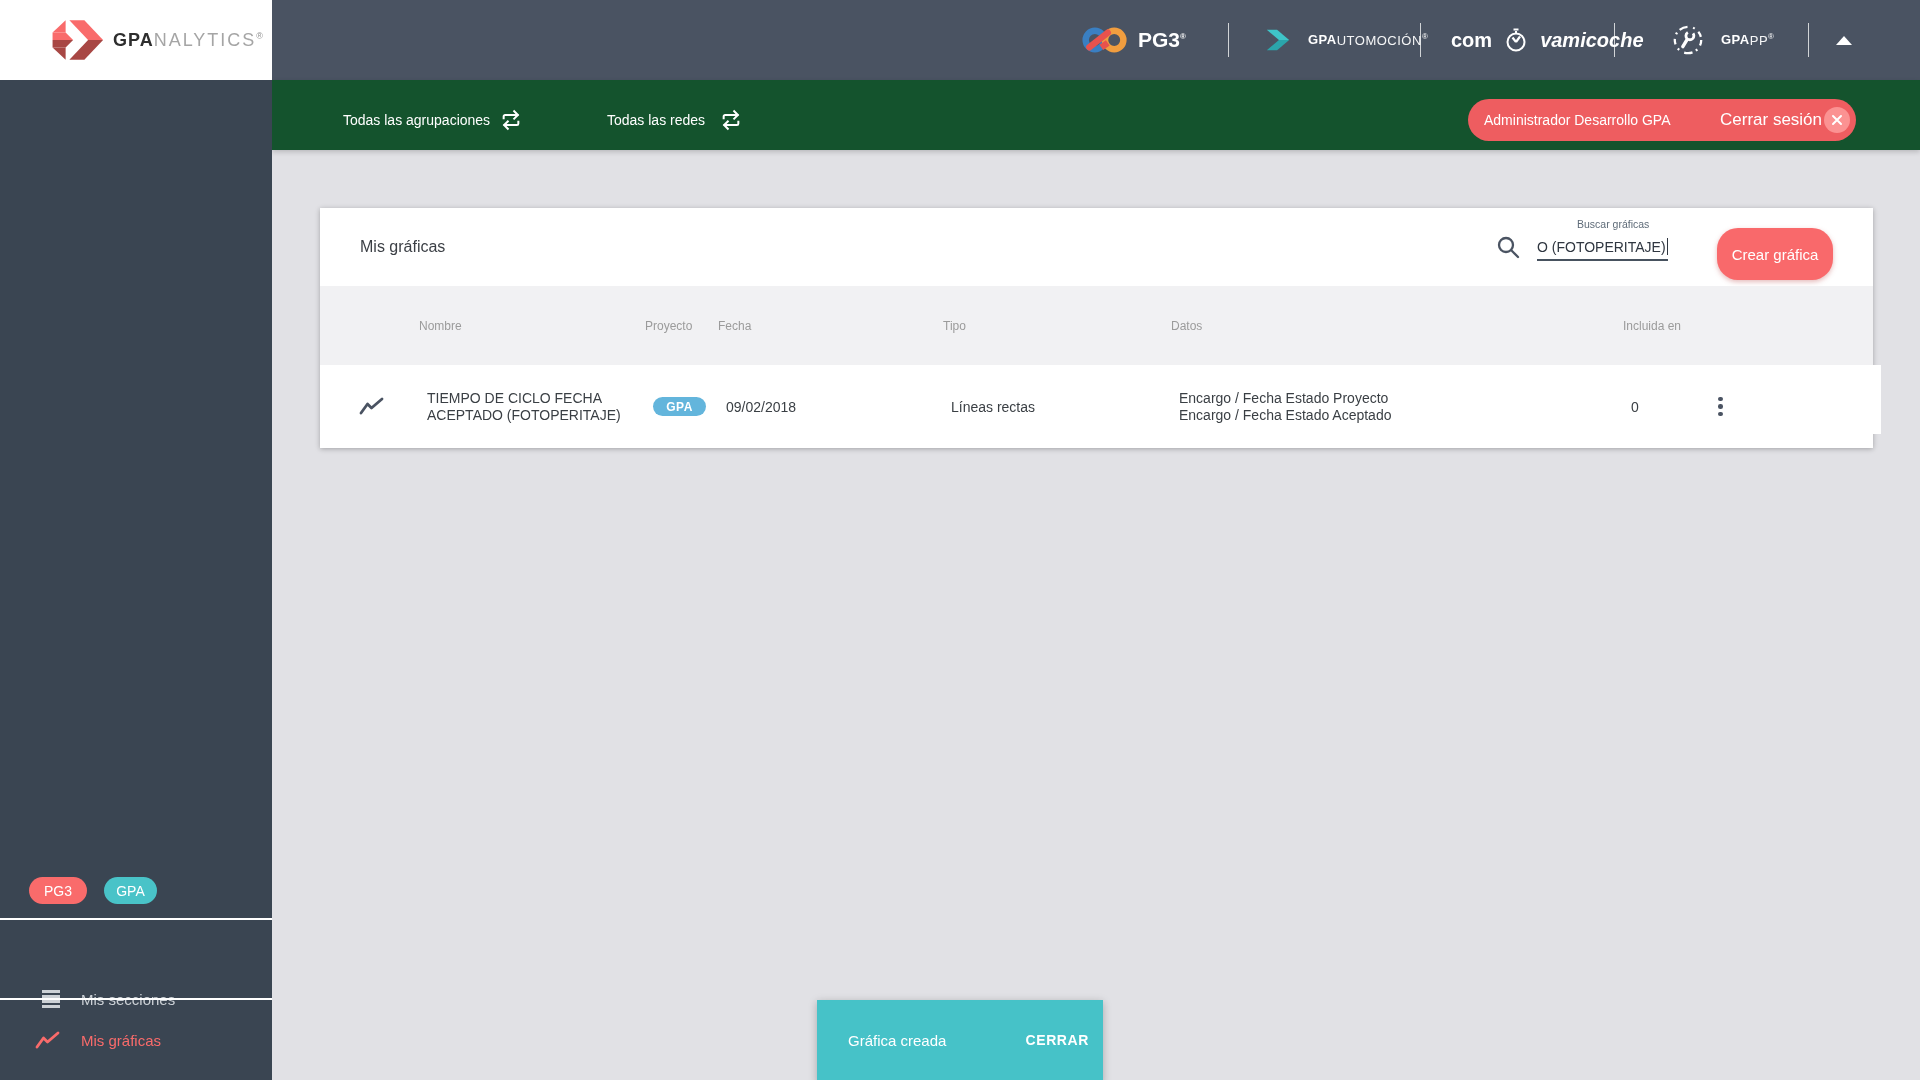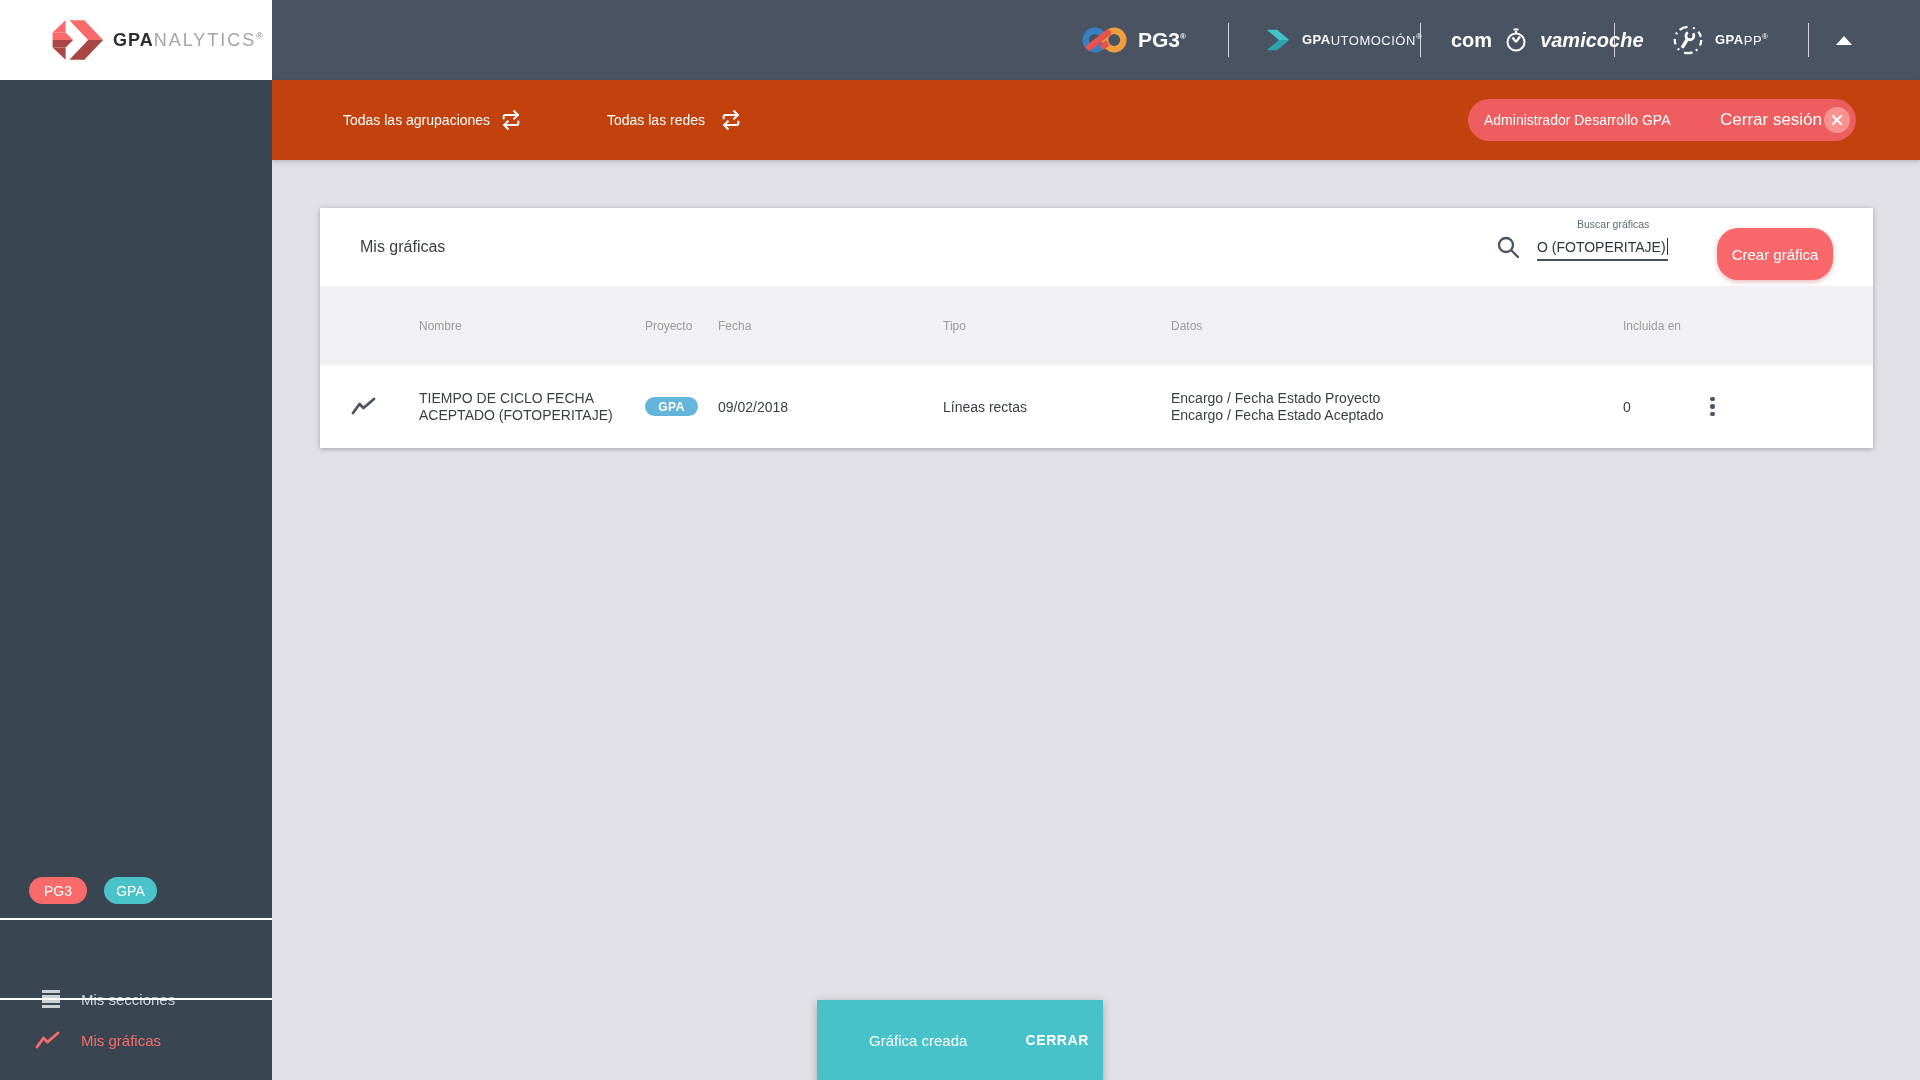--- a/index.html
+++ b/index.html
@@ -18,36 +18,36 @@
   }
   .logo-text { font-size:18px; letter-spacing:1px; color:#2e2e2e; font-weight:bold; white-space:nowrap; }
   .logo-text .light { color:#a5a5a5; font-weight:normal; letter-spacing:2px; }
   .logo-text .reg { font-size:9px; vertical-align:super; color:#8f8f8f; font-weight:normal; }
 
   .brand { position:absolute; top:0; height:80px; display:flex; align-items:center; color:#fff; }
   .sep { position:absolute; top:23px; width:1px; height:34px; background:rgba(255,255,255,0.75); }
   .brand-pg3 { left:1082px; gap:10px; }
   .brand-pg3 .txt { font-size:21px; font-weight:bold; }
   .brand-pg3 .reg, .brand-small .reg { font-size:8px; vertical-align:super; }
-  .brand-small { gap:10px; }
+  .brand-small { gap:16px; }
   .brand-small .txt { font-size:13px; letter-spacing:0.5px; white-space:nowrap; }
   .brand-small .txt b { font-weight:bold; }
   .brand-small .txt .light { font-weight:normal; opacity:0.95; }
   .brand-gpauto { left:1264px; }
   .brand-comvami { left:1451px; gap:12px; }
   .brand-comvami .pre { font-size:20px; font-weight:bold; }
   .brand-comvami .suf { font-size:20px; font-style:italic; font-weight:bold; }
   .brand-gpapp { left:1671px; }
   .collapse-btn { position:absolute; left:1830px; top:0; height:80px; width:28px; display:flex; align-items:center; justify-content:center; cursor:pointer; }
   .tri-up { width:0; height:0; border-left:8px solid transparent; border-right:8px solid transparent; border-bottom:9px solid #ffffff; }
 
   
   .filterbar {
-    position:absolute; left:272px; top:80px; width:1648px; height:80px;
-    background:#c2410c; color:#fff; box-shadow:0 2px 5px rgba(0,0,0,0.18);
+    position:absolute; left:272px; top:80px; width:1648px; height:70px;
+    background:#14532d; color:#fff; box-shadow:0 2px 5px rgba(0,0,0,0.18);
   }
   .filter-group { position:absolute; top:0; height:80px; display:flex; align-items:center; font-size:14px; }
   .fg-agrup { left:71px; }
   .fg-redes { left:335px; }
   .repeat-btn { position:absolute; top:0; height:80px; display:flex; align-items:center; cursor:pointer; }
   .rp1 { left:228px; } .rp2 { left:448px; }
   .user-pill {
     position:absolute; left:1196px; top:19px; width:388px; height:42px; border-radius:21px;
     background:#ee5d60;
   }
@@ -86,40 +86,40 @@
   .search-input .val { font-size:14px; color:#2f3640; white-space:nowrap; }
   .caret { width:1.5px; height:17px; background:#2f3640; margin-left:1px; }
   .create-btn {
     position:absolute; left:1397px; top:20px; width:116px; height:52px; border-radius:21px;
     background:#f9696b; color:#fff; font-size:15px; display:flex; align-items:center; justify-content:center;
     cursor:pointer; box-shadow:0 2px 5px rgba(180,60,60,0.35); border:none;
   }
 
   .thead { position:absolute; left:0; top:78px; width:1553px; height:79px; background:#f1f1f3; }
   .thead .th { position:absolute; top:0; height:79px; display:flex; align-items:center; font-size:12px; color:#9b9b9b; }
-  .trow { position:absolute; left:0; top:157px; width:1553px; height:69px; background:#ffffff; cursor:pointer;padding-left:28px; }
+  .trow { position:absolute; left:8px; top:157px; width:1553px; height:69px; background:#ffffff; cursor:pointer;padding-left:28px; }
   .trow .td { position:absolute; top:0; height:83px; display:flex; align-items:center; font-size:14px; color:#3a3f44; }
   .c-icon { left:31px; } .c-nombre { left:99px; width:218px; } .c-proyecto { left:325px; }
   .c-fecha { left:398px; } .c-tipo { left:623px; } .c-datos { left:851px; } .c-incluida { left:1303px; } .c-kebab { left:1384px; }
   .name-txt { line-height:16.5px; }
   .datos-txt { font-size:13.5px; line-height:16.5px; }
   .badge-gpa {
     width:53px; height:19px; border-radius:10px; background:#63b5dc; color:#fff;
     font-size:12px; font-weight:bold; letter-spacing:0.5px; display:flex; align-items:center; justify-content:center;
   }
   .kebab { display:flex; flex-direction:column; gap:3px; padding:8px 6px; cursor:pointer; }
   .kebab i { width:4.5px; height:4.5px; border-radius:50%; background:#4a5362; display:block; }
 
   
   .toast {
     position:absolute; left:817px; top:1000px; width:286px; height:84px; background:#46c2c8;
     color:#fff; display:flex; align-items:center; justify-content:space-between;
     padding:0 14px 4px 31px; box-shadow:0 2px 8px rgba(0,0,0,0.25);
   }
-  .toast .msg { font-size:15px;margin-left:21px; }
+  .toast .msg { font-size:15px; }
   .toast .action { font-size:14px; font-weight:bold; letter-spacing:0.6px; cursor:pointer; }
 
   svg { display:block; }
 </style>
 </head>
 <body>
 
 <div class="topbar">
 
   <div class="logo-block">

